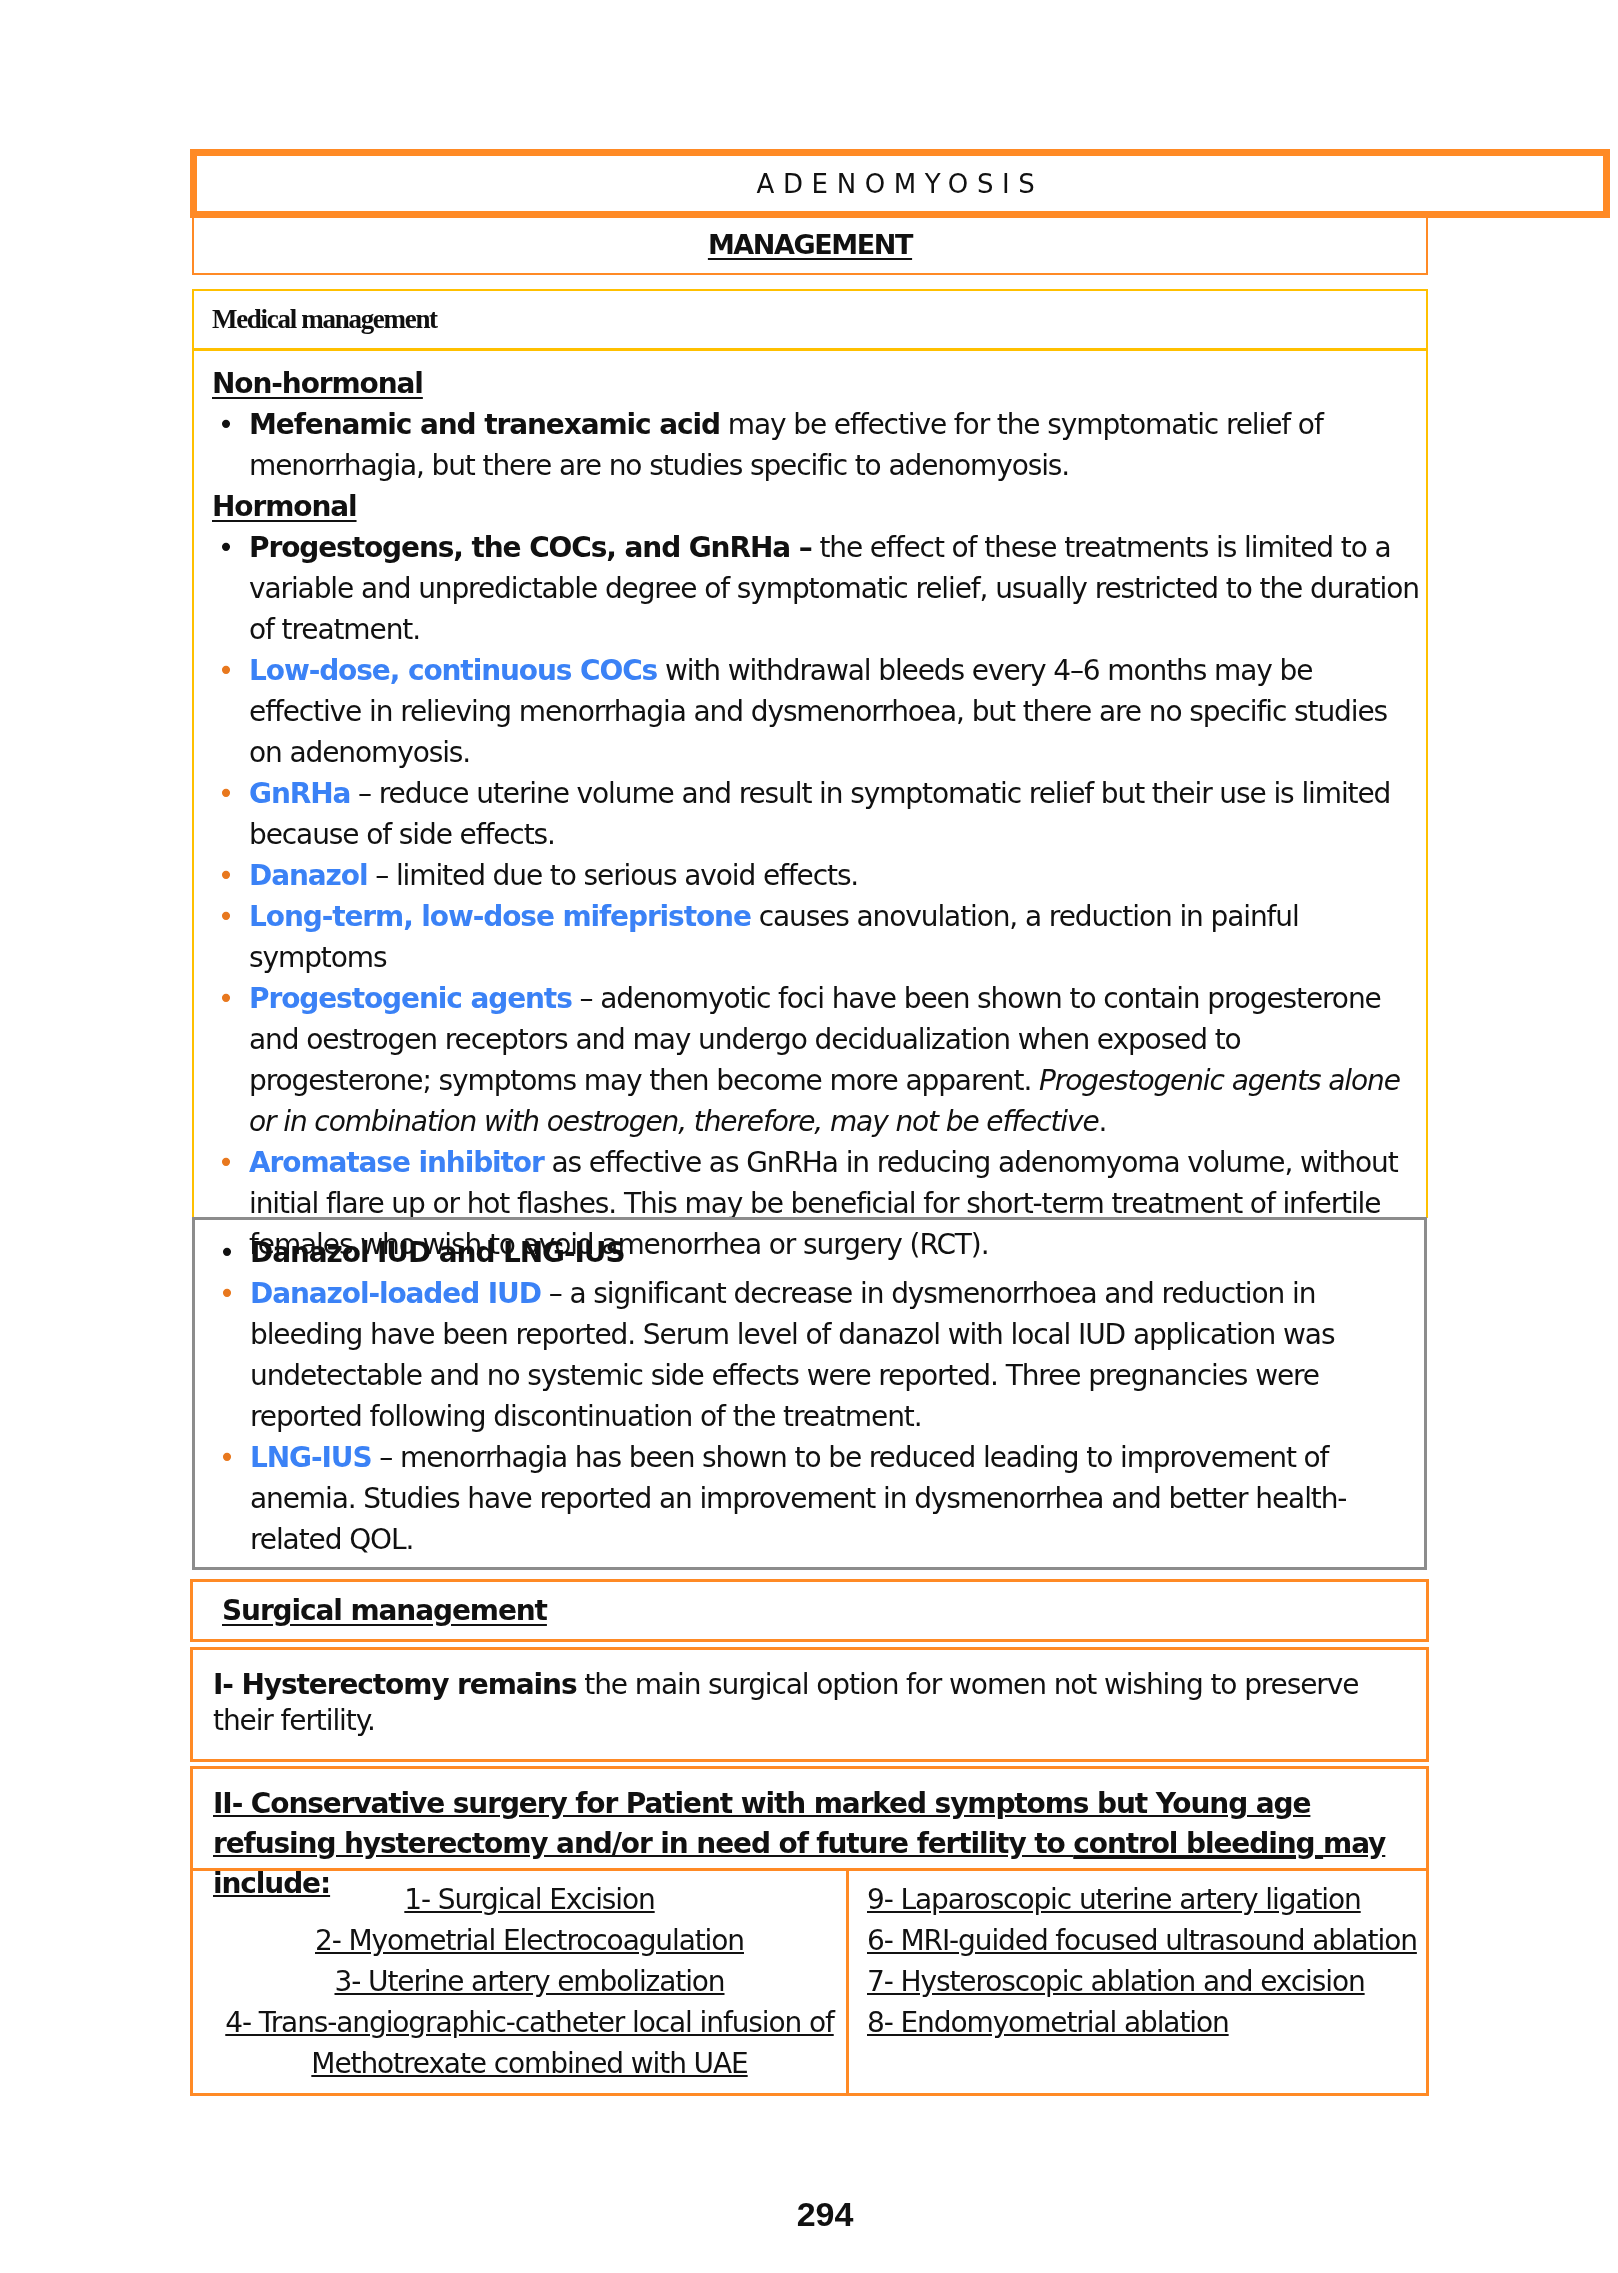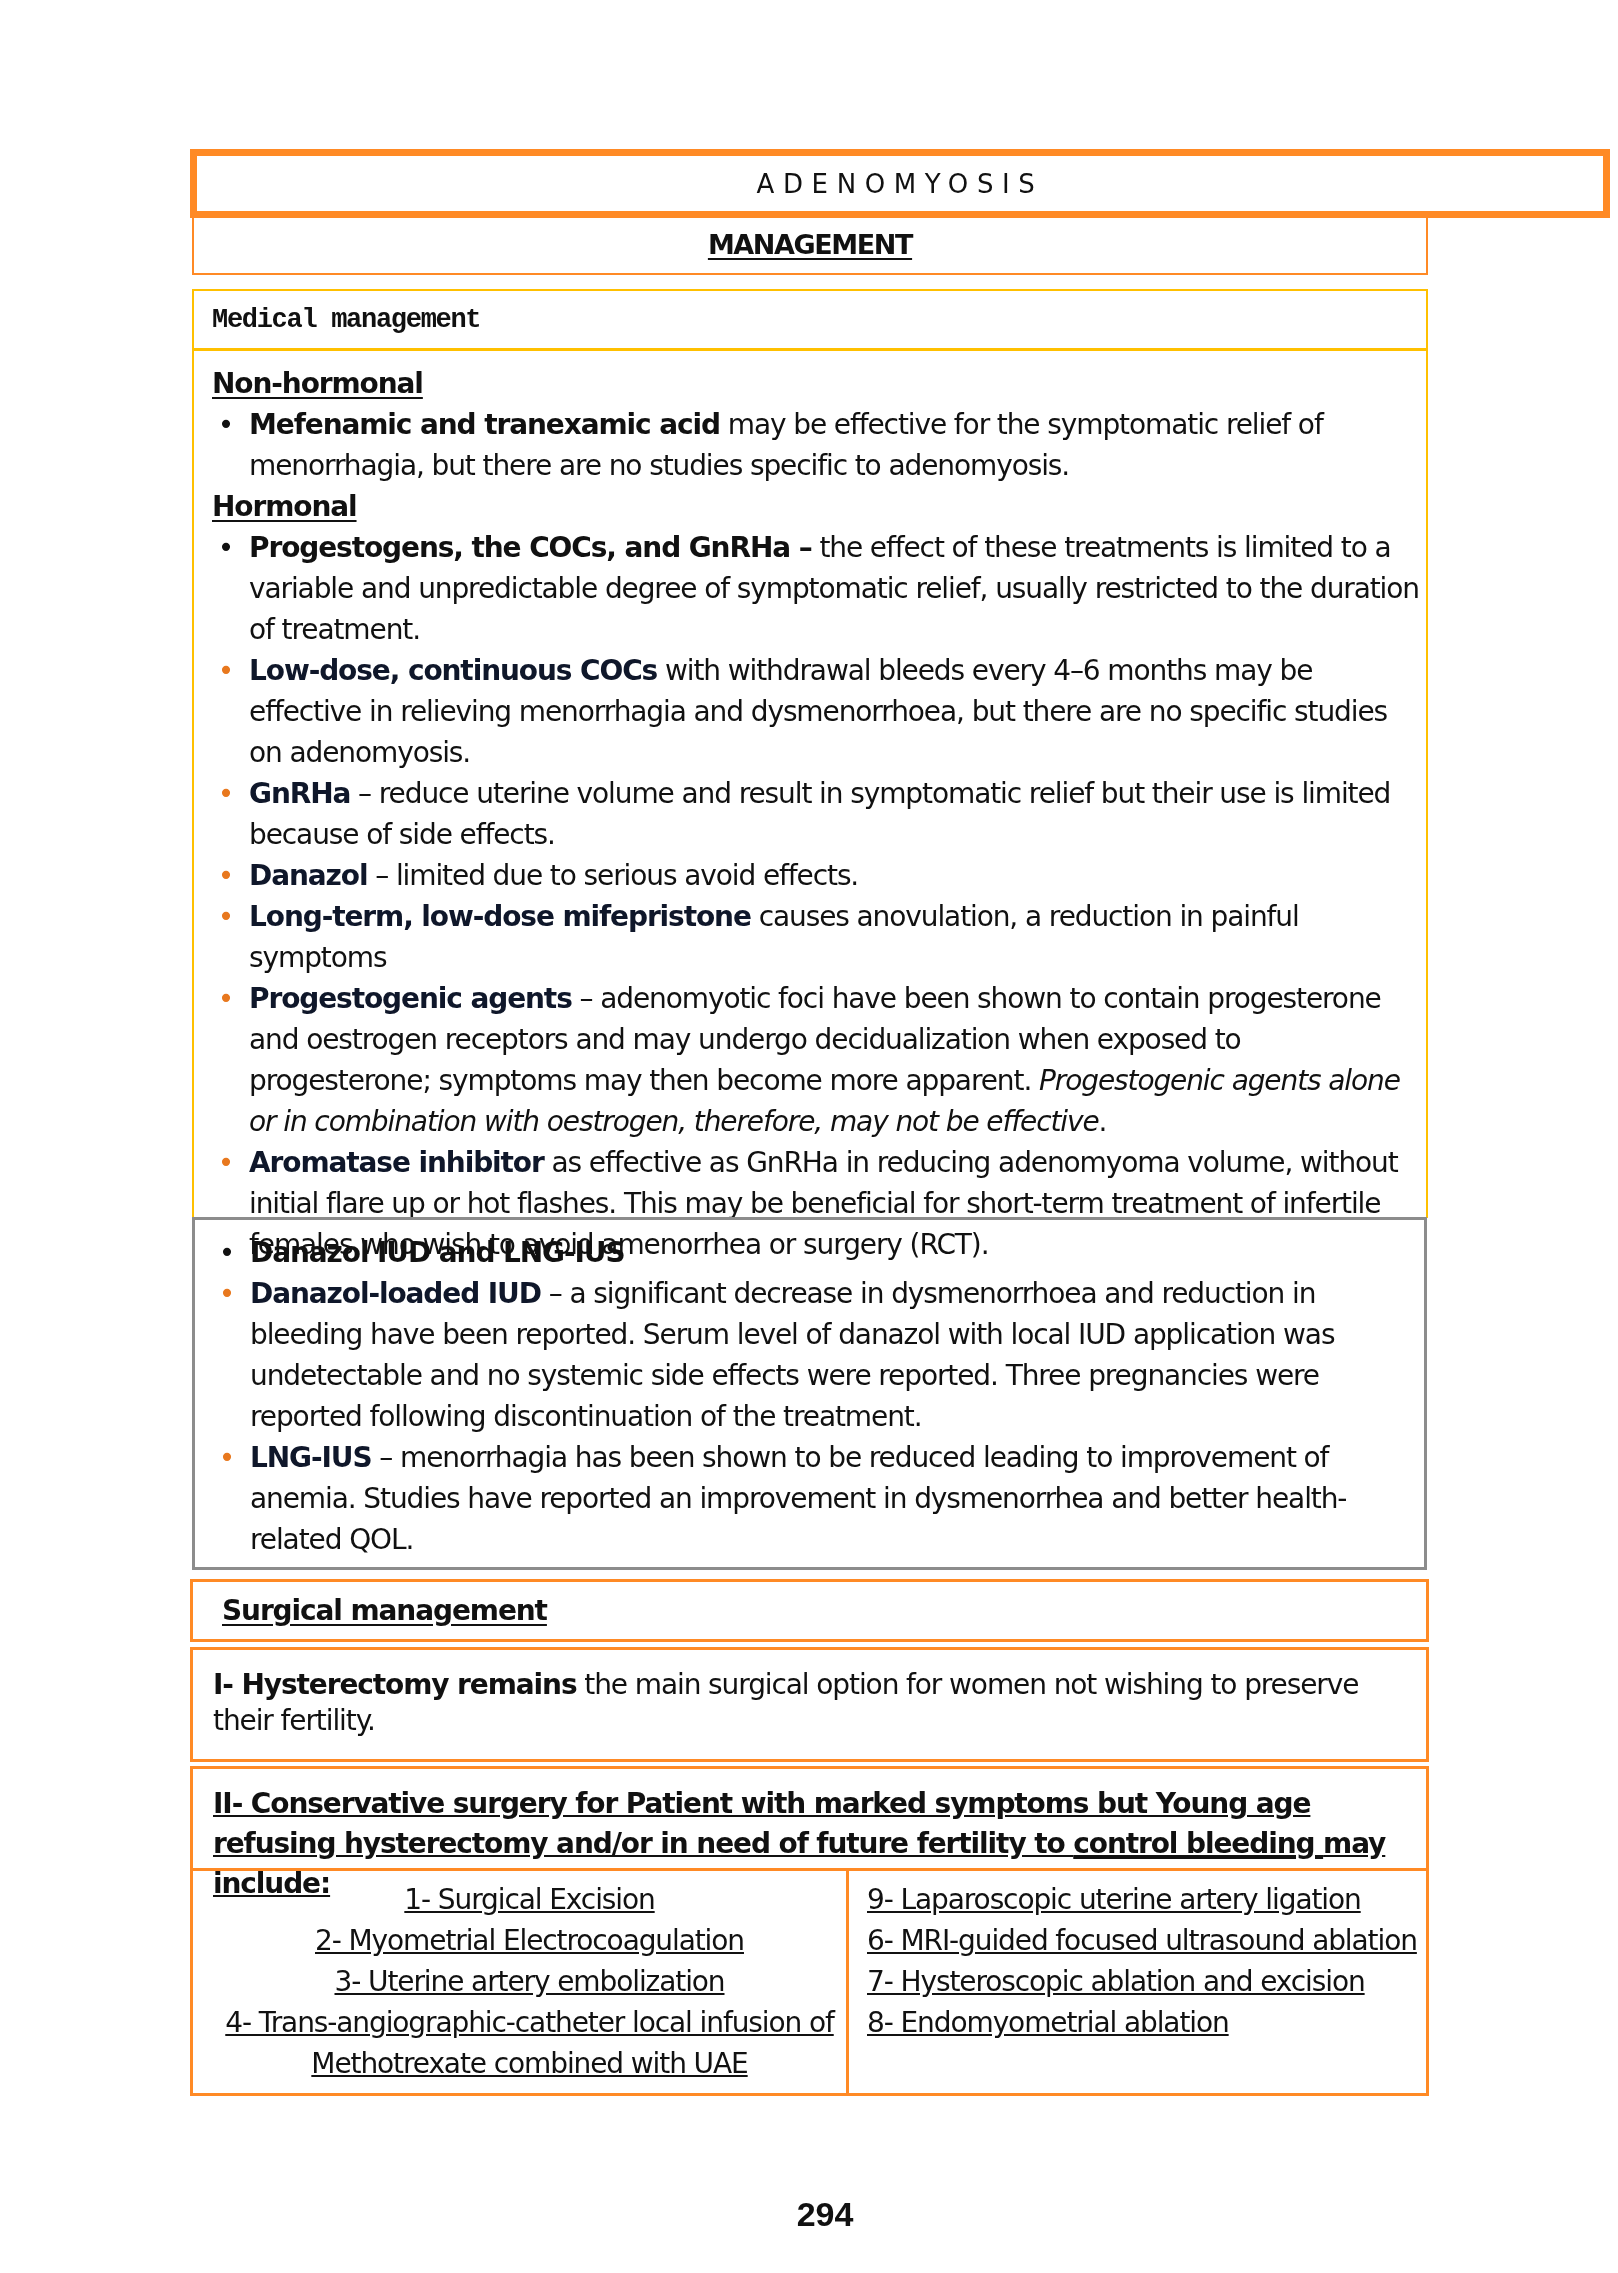--- a/index.html
+++ b/index.html
@@ -5,29 +5,29 @@
   html, body { margin: 0; padding: 0; background: #ffffff; }
   body { width: 1618px; height: 2273px; position: relative; font-family: "Liberation Sans", sans-serif; color: #111; }
   .abs { position: absolute; box-sizing: border-box; }
   .txt { font-family: "DejaVu Sans", sans-serif; font-size: 28px; letter-spacing: -1.1px; line-height: 41px; }
   .title-box { left: 190px; top: 149px; width: 1420px; height: 69px; border: 7.6px solid #FF8A25; display: flex; align-items: center; justify-content: center; }
   .title-text { font-family: "DejaVu Sans", sans-serif; font-size: 26px; letter-spacing: 8.6px; color: #111; }
   .mgmt-box { left: 192px; top: 216px; width: 1236px; height: 59px; border: 2.9px solid #FF8A25; border-top: none; display: flex; align-items: center; justify-content: center; }
   .mgmt-text { font-family: "DejaVu Sans", sans-serif; font-weight: bold; font-size: 27px; letter-spacing: -1.4px; text-decoration: underline; text-underline-offset: 3.8px; }
   .yellow-box { left: 192px; top: 289px; width: 1236px; height: 929px; border: 2.9px solid #FFC000; border-bottom: none; }
   .yellow-head { height: 57px; border-bottom: 3.8px solid #FFC000; padding-left: 18px; display: flex; align-items: center; }
-  .yellow-head span { font-family: Liberation Mono, monospace; font-weight: bold; font-size: 27px; letter-spacing: -1.3px; }
+  .yellow-head span { font-family: Liberation Serif, serif; font-weight: bold; font-size: 27px; letter-spacing: -1.3px; }
   .section { padding: 11.5px 0 0 18px; }
   .sub-head { font-weight: bold; text-decoration: underline; text-underline-offset: 3.8px; display: block; }
   ul { list-style: none; margin: 0; padding: 0; }
   li { position: relative; padding-left: 37px; }
   li .bullet { position: absolute; left: 5.7px; top: 0; }
   .b-dark { color: #111; }
   .b-orange { color: #E8781E; }
-  .kw-orange { color: #0f172a; font-weight: bold; }
+  .kw-orange { color: #3b82f6; font-weight: bold; }
   .kw-bold { font-weight: bold; }
   .it { font-style: italic; }
   .gray-box { left: 192px; top: 1217px; width: 1235px; height: 353px; border: 3.8px solid #8C8C8C; padding: 11.5px 0 0 18px; }
   .orange-box { border: 3.8px solid #FF8A25; }
   .surg-head { left: 190px; top: 1579px; width: 1239px; height: 63px; padding-left: 29px; display: flex; align-items: center; }
   .surg-head span { font-weight: bold; text-decoration: underline; text-underline-offset: 3.8px; }
   .hyst-box { left: 190px; top: 1647px; width: 1239px; height: 115px; padding: 17px 17px 0 20px; line-height: 36px; }
   .cons-box { left: 190px; top: 1766px; width: 1239px; height: 330px; text-decoration: underline; }
   .cons-head { height: 102px; border-bottom: 3.8px solid #FF8A25; padding: 15.3px 17px 0 20px; font-weight: bold; line-height: 40px; box-sizing: border-box; }
   .cons-head .ul { text-decoration: underline; text-underline-offset: 3.8px; }

